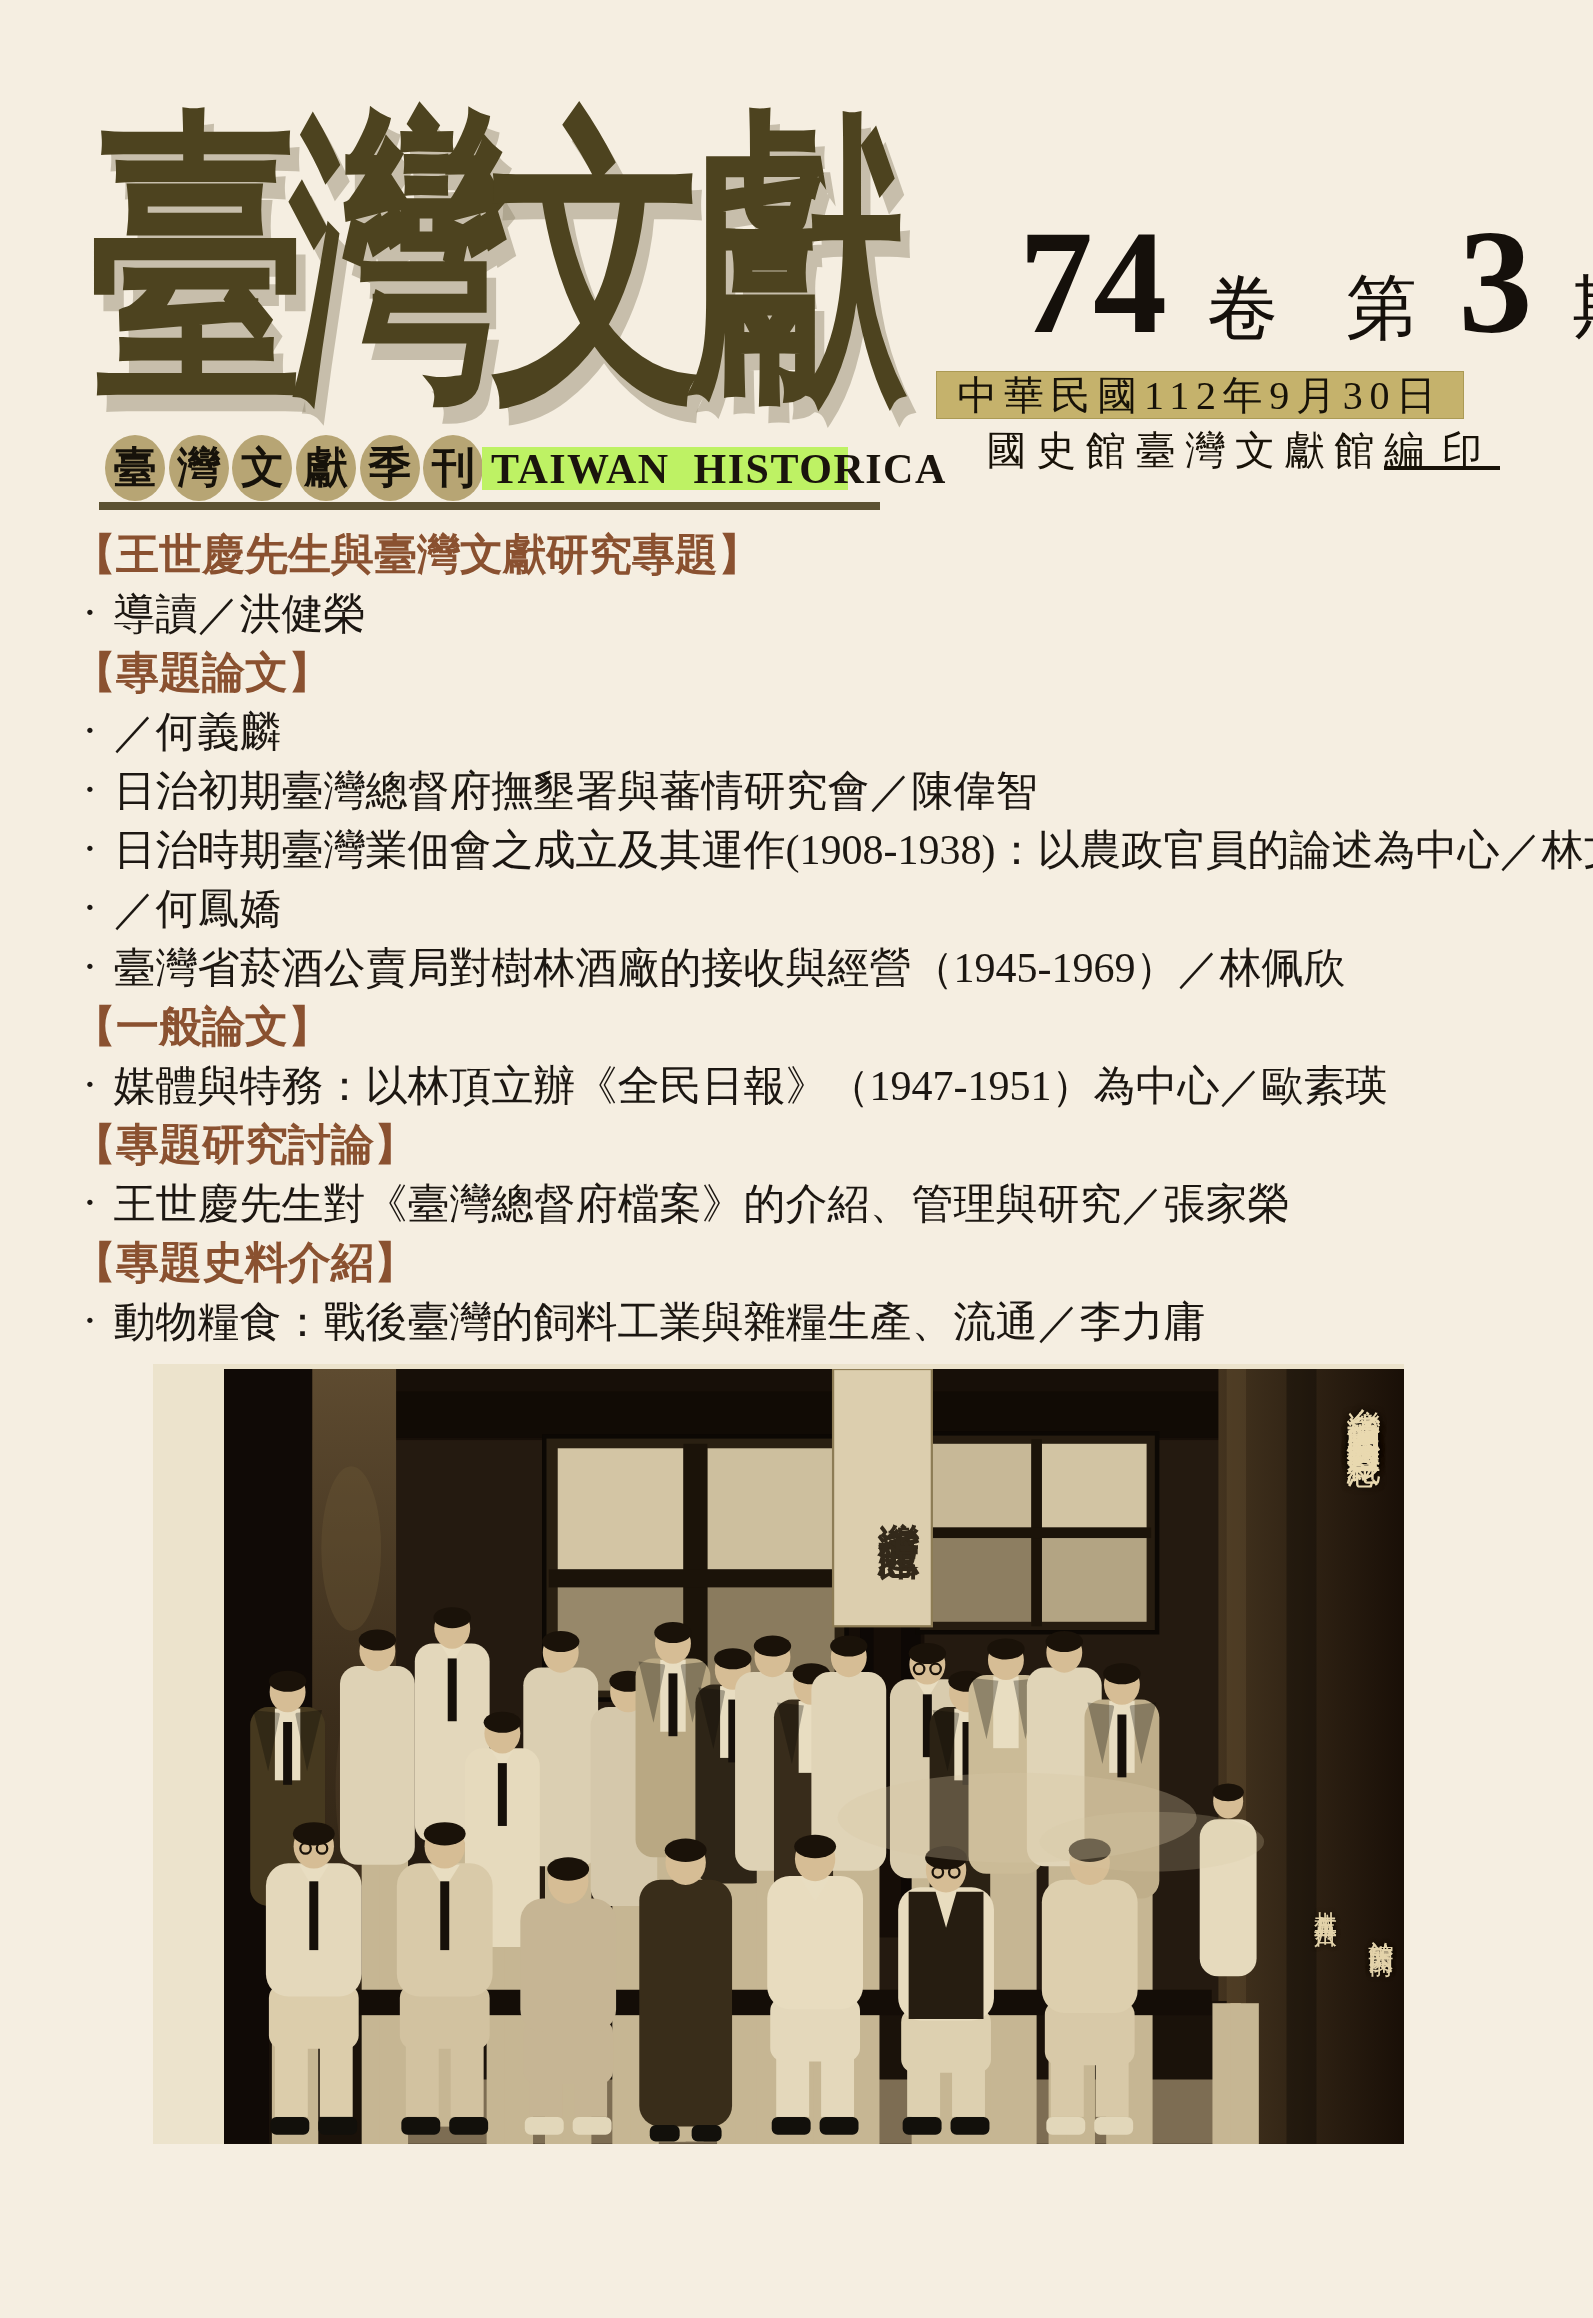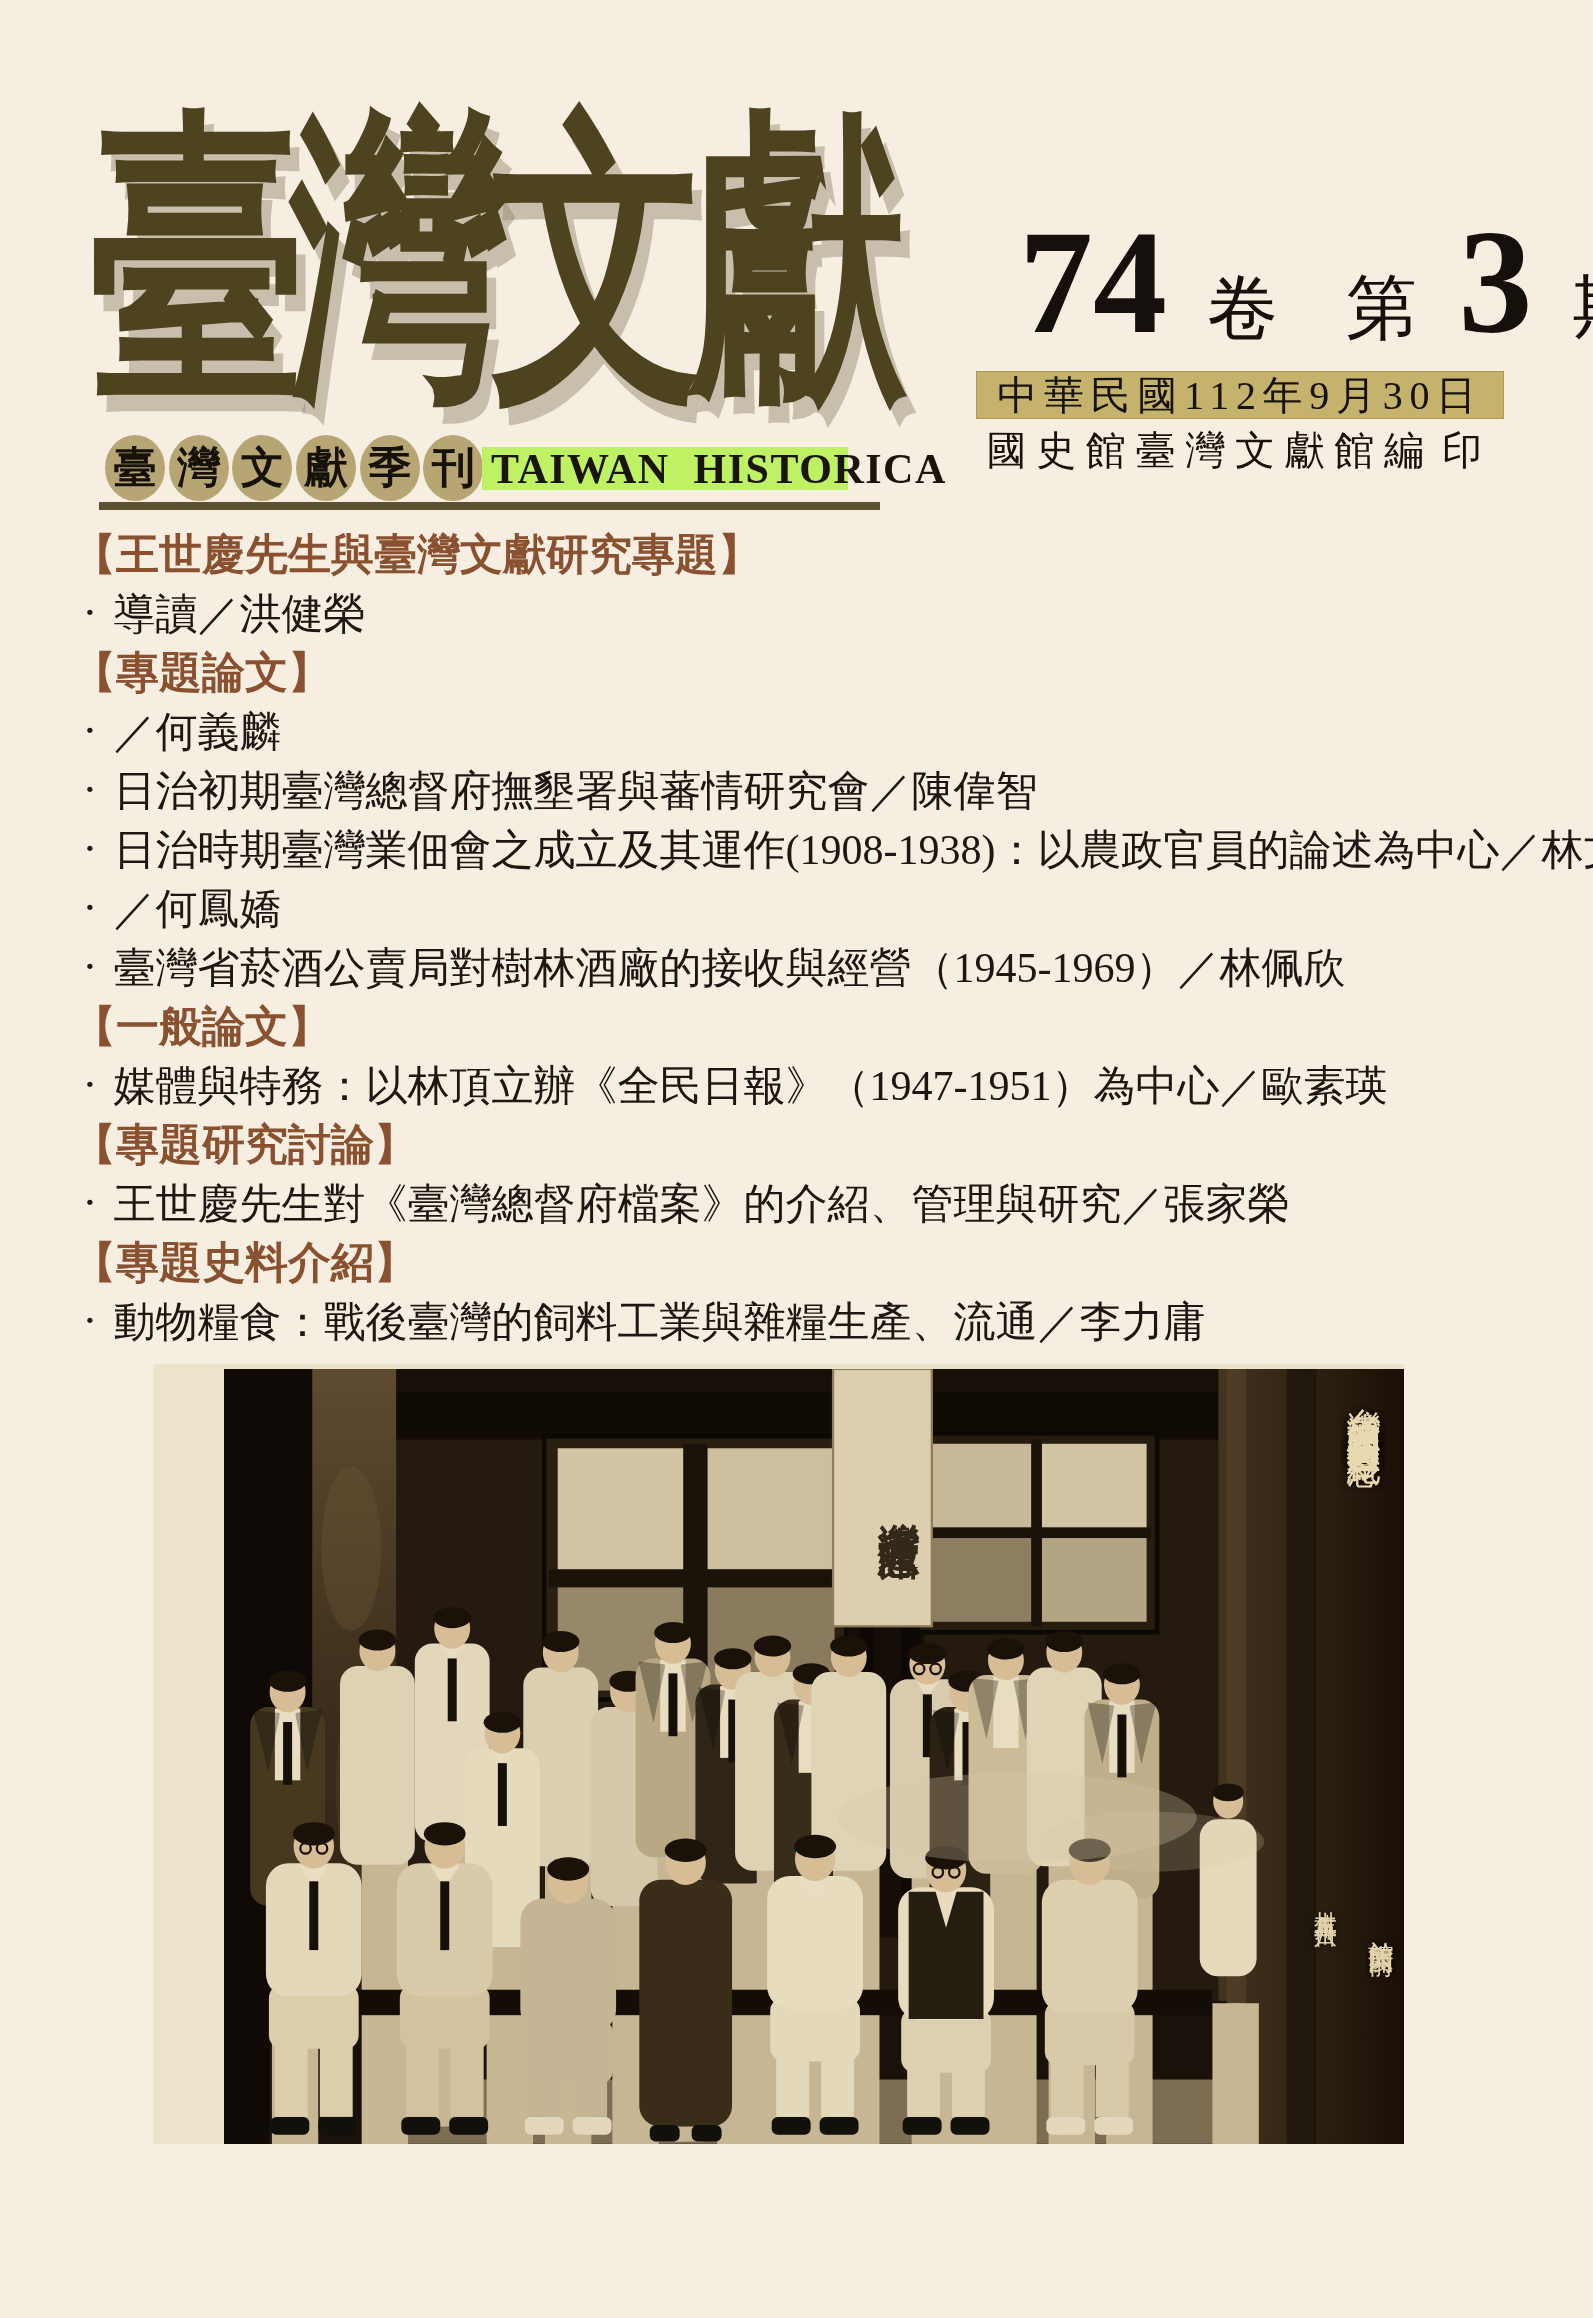--- a/index.html
+++ b/index.html
@@ -26,32 +26,32 @@
   }
   .vol-line{
     position:absolute;left:1019px;top:208px;
     display:flex;align-items:baseline;color:#15100b;white-space:nowrap;line-height:1;gap:34px;
   }
   .vol-line .vnum{font-size:148px;font-weight:600;}
   .vol-line .vunit{font-size:71px;margin-left:6px;}
   .vol-line .vgap{margin-left:34px;}
   .vol-line .vnum2{font-size:148px;font-weight:600;margin-left:7.5px;}
   .date-bar{
-    position:absolute;left:976px;top:371px;width:528px;height:48px;
+    position:absolute;left:936px;top:371px;width:528px;height:48px;
     background:#c5b26c;border:0.7px solid #ab9a54;box-sizing:border-box;
     display:flex;align-items:center;justify-content:center;
     font-size:40px;letter-spacing:6.7px;color:#171208;white-space:nowrap;
   }
   .publisher-row{
     position:absolute;left:978px;top:423px;width:522px;
     display:flex;justify-content:flex-end;align-items:center;
     font-size:40px;color:#181208;white-space:nowrap;
   }
   .publisher-row .pub{letter-spacing:9.7px;}
-  .publisher-row .role{letter-spacing:18px;}
+  .publisher-row .role{letter-spacing:18px;text-decoration:underline;}
   .series-badges{
     position:absolute;left:105px;top:435px;display:flex;gap:3.7px;
   }
   .badge{
     width:60px;height:66px;border-radius:50%;
     background:#b7a574;color:#16120a;
     font-size:43px;font-weight:600;line-height:66px;text-align:center;
   }
   .series-en-wrap{
     position:absolute;left:482px;top:447px;width:366px;height:43px;

